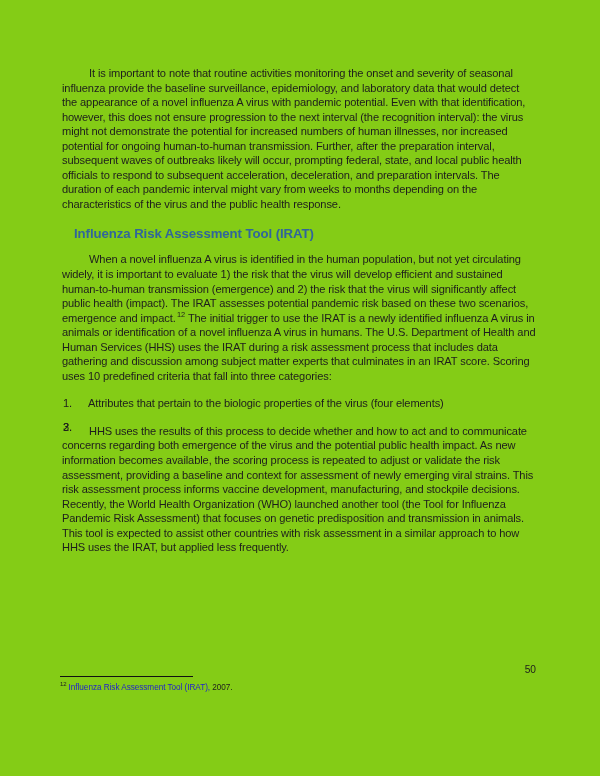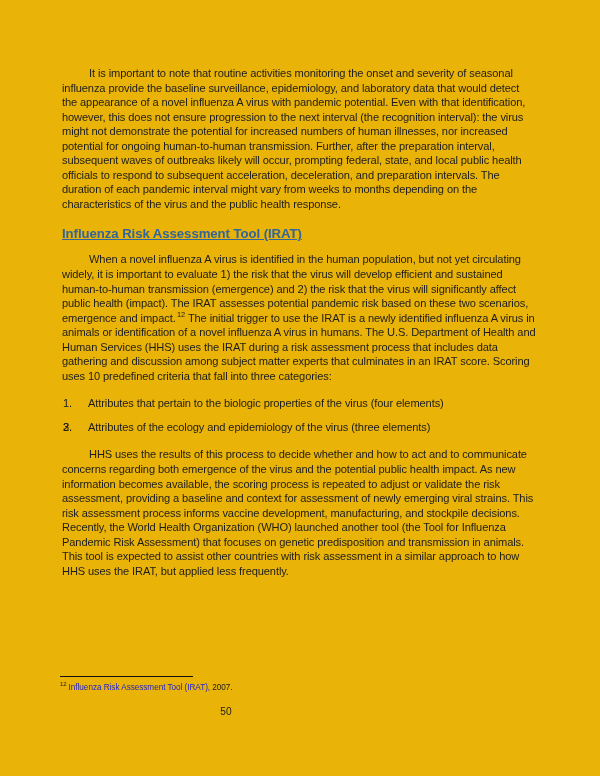--- a/index.html
+++ b/index.html
@@ -15,21 +15,21 @@
     overflow: hidden;
     position: relative;
   }
 
   .page {
     position: absolute;
     left: 0;
     top: 0;
     width: 600px;
     height: 776px;
-    background: #eab308;
+    background: #84cc16;
   }
 
   .content {
     position: absolute;
     left: 62px;
     top: 66px;
     width: 474px;
   }
 
   p.body-para {
@@ -40,27 +40,26 @@
     letter-spacing: -0.01em;
     color: #1d1d1d;
   }
 
   p.body-para .indent {
     display: inline-block;
     width: 27px;
   }
 
   h2.section-heading {
-    margin: 14px 0 10px 0;
+    margin: 14px 0 10px 12px;
     font-size: 13.2px;
     line-height: 17px;
     font-weight: bold;
     color: #31659B;
     letter-spacing: -0.005em;
-    text-decoration: underline;
   }
 
   ol.criteria-list {
     margin: 0 0 13px 0;
     padding: 0;
     list-style: none;
   }
 
   ol.criteria-list li {
     position: relative;
@@ -117,44 +116,44 @@
   }
 
   .footnote-link {
     color: #2222CC;
     cursor: pointer;
   }
 
   .page-number {
     position: absolute;
     left: 0;
-    top: 706px;
-    width: 452px;
-    text-align: center;
+    top: 664px;
+    width: 536px;
+    text-align: right;
     font-size: 10.2px;
     color: #1d1d1d;
   }
 </style>
 </head>
 <body>
 
 <div class="page">
 
   <div class="content">
 
     <p class="body-para"><span class="indent"></span><span>It is important to note that routine activities monitoring the onset and severity of seasonal influenza provide the baseline surveillance, epidemiology, and laboratory data that would detect the appearance of a novel influenza A virus with pandemic potential. Even with that identification, however, this does not ensure progression to the next interval (the recognition interval): the virus might not demonstrate the potential for increased numbers of human illnesses, nor increased potential for ongoing human-to-human transmission. Further, after the preparation interval, subsequent waves of outbreaks likely will occur, prompting federal, state, and local public health officials to respond to subsequent acceleration, deceleration, and preparation intervals. The duration of each pandemic interval might vary from weeks to months depending on the characteristics of the virus and the public health response.</span></p>
 
     <h2 class="section-heading">Influenza Risk Assessment Tool (IRAT)</h2>
 
     <p class="body-para"><span class="indent"></span><span>When a novel influenza A virus is identified in the human population, but not yet circulating widely, it is important to evaluate 1) the risk that the virus will develop efficient and sustained human-to-human transmission (emergence) and 2) the risk that the virus will significantly affect public health (impact). The IRAT assesses potential pandemic risk based on these two scenarios, emergence and impact.</span><sup class="fn-ref">12</sup> <span>The initial trigger to use the IRAT is a newly identified influenza A virus in animals or identification of a novel influenza A virus in humans. The U.S. Department of Health and Human Services (HHS) uses the IRAT during a risk assessment process that includes data gathering and discussion among subject matter experts that culminates in an IRAT score. Scoring uses 10 predefined criteria that fall into three categories:</span></p>
 
     <ol class="criteria-list">
       <li><span class="num">1.</span><span>Attributes that pertain to the biologic properties of the virus (four elements)</span></li>
       <li><span class="num">2.</span></li>
-      <li><span class="num">3.</span><span>Attributes of the ecology and epidemiology of the virus (three elements)</span></li>
+      <li><span class="num">3.</span></li>
     </ol>
 
     <p class="body-para"><span class="indent"></span><span>HHS uses the results of this process to decide whether and how to act and to communicate concerns regarding both emergence of the virus and the potential public health impact. As new information becomes available, the scoring process is repeated to adjust or validate the risk assessment, providing a baseline and context for assessment of newly emerging viral strains. This risk assessment process informs vaccine development, manufacturing, and stockpile decisions. Recently, the World Health Organization (WHO) launched another tool (the Tool for Influenza Pandemic Risk Assessment) that focuses on genetic predisposition and transmission in animals. This tool is expected to assist other countries with risk assessment in a similar approach to how HHS uses the IRAT, but applied less frequently.</span></p>
 
   </div>
 
   <div class="footnote-zone">
     <div class="footnote-rule"></div>
     <div class="footnote-text"><span class="fn-num">12</span><a class="footnote-link">Influenza Risk Assessment Tool (IRAT),</a><span> 2007.</span></div>
   </div>

